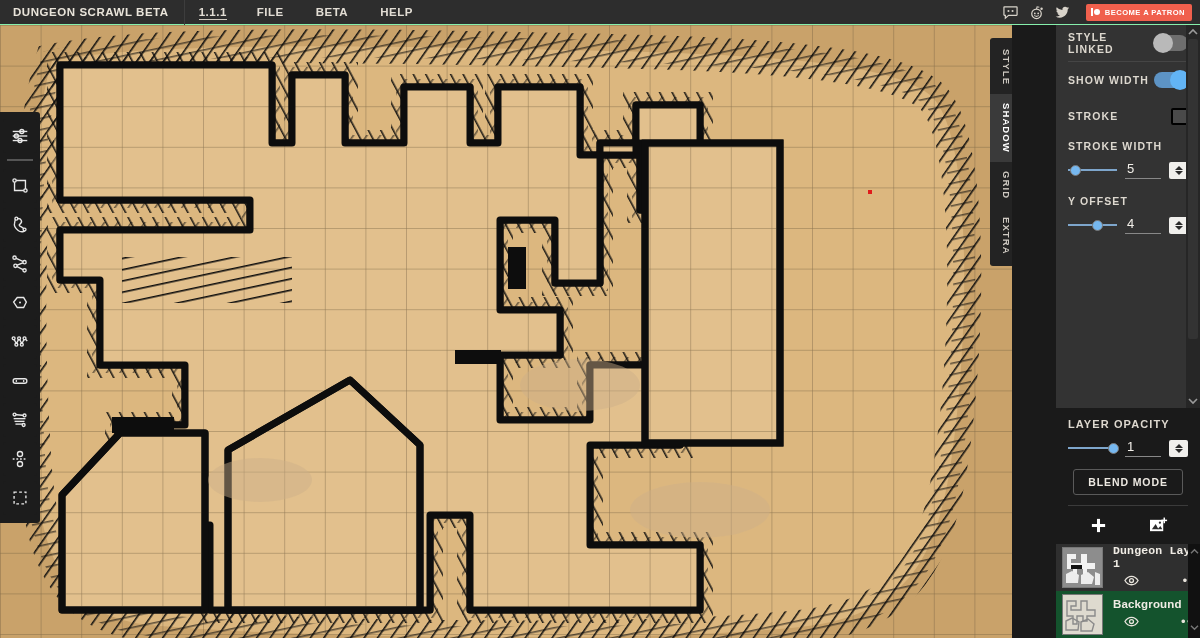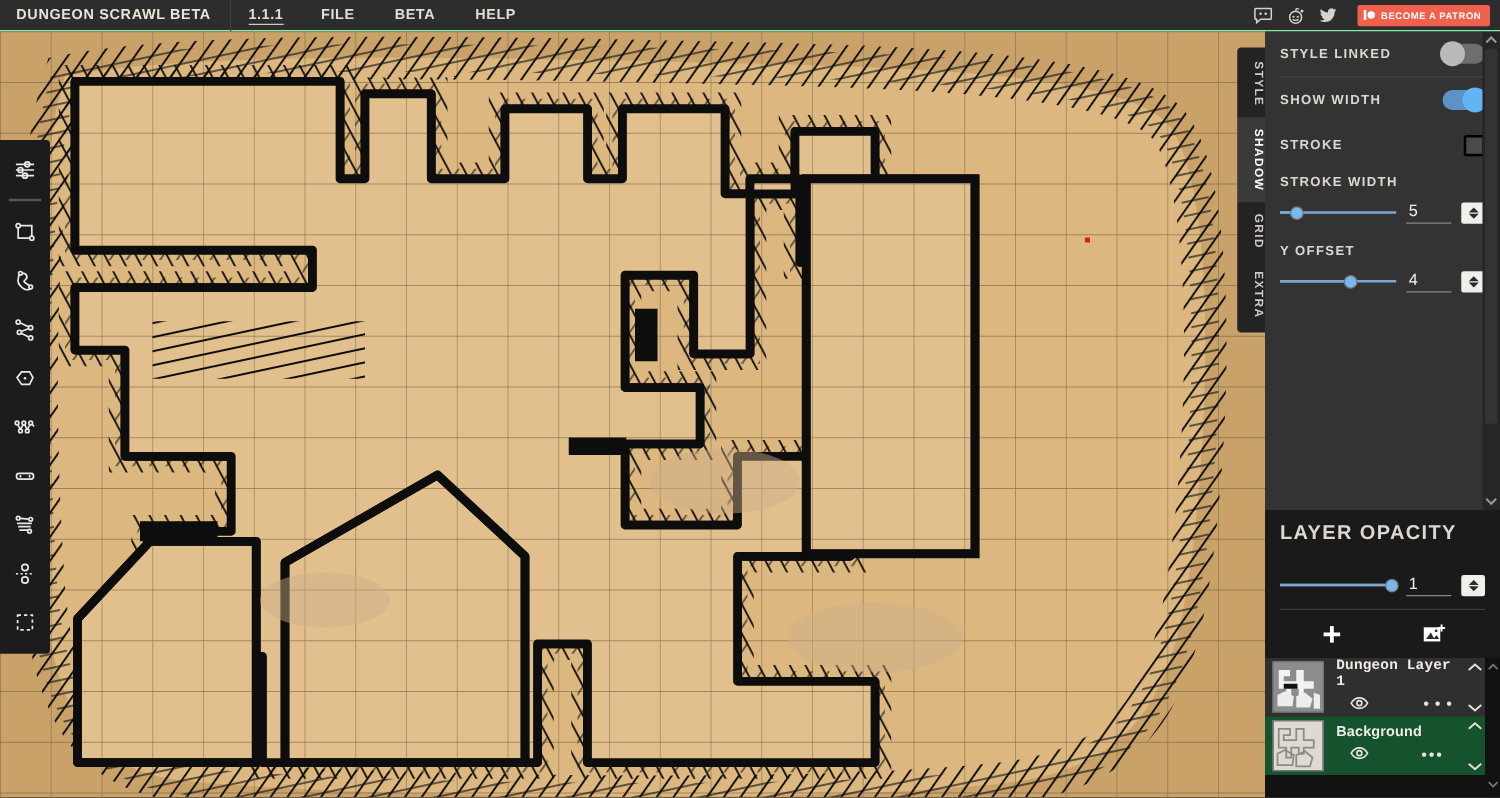--- a/index.html
+++ b/index.html
@@ -95,21 +95,21 @@
     color: #cfcac2; font-size: 9.5px; letter-spacing: 1.1px; font-weight: 700;
     padding: 9px 0; text-align: center; cursor: pointer;
     background: #232323;
   }
   .vtab.active { background: #3a3a3a; color: #ffffff; }
 
   
   #rightpanel {
     position: absolute; right: 0; top: 25px;
     width: 188px; height: 613px; background: #1a1a1a;
-    z-index: 50; display: flex; flex-direction: column;
+    z-index: 50; display: flex; flex-direction: column; padding-left: 44px;
   }
   #scrollregion {
     position: relative;
     height: 383px; background: #333333;
     overflow: hidden;
   }
   .scrollinner { padding: 0 12px 8px 12px; }
   .sb-track {
     position: absolute; right: 0; top: 0; width: 14px; height: 383px;
     background: #262626;
@@ -155,21 +155,21 @@
     width: 19px; height: 17px; background: #f0efec; border-radius: 2px;
     display:flex; flex-direction:column; align-items:center; justify-content:center;
     gap: 1px; cursor: pointer; flex: 0 0 auto;
   }
   .stepper i { display:block; width:0; height:0; border-left:4px solid transparent; border-right:4px solid transparent; }
   .stepper .up { border-bottom: 4px solid #2a2a2a; }
   .stepper .dn { border-top: 4px solid #2a2a2a; }
 
   
   #opacityblock { background: #1a1a1a; padding: 10px 12px 0 12px; }
-  #opacityblock .glabel { color:#ddd8cf; font-size:16px; letter-spacing:1.1px; font-weight:600; display:block; margin-bottom: 23px; }
+  #opacityblock .glabel { color:#ddd8cf; font-size:11px; letter-spacing:1.1px; font-weight:600; display:block; margin-bottom: 9px; }
   .blendwrap { display:flex; justify-content:center; padding: 2px 0 10px 0; }
   .blendbtn {
     color: #ece8e1; font-size: 10.5px; letter-spacing: .9px; font-weight: 600;
     border: 1px solid #5a5a5a; border-radius: 3px;
     padding: 6px 14px; cursor: pointer; background: #1a1a1a;
   }
   .addrow {
     display:flex; align-items:center; justify-content:space-around;
     border-top: 1px solid #3b3b3b; padding: 8px 0 8px 0;
   }
@@ -519,20 +519,23 @@
           <div class="track"></div>
             <div class="fill" style="width:100%"></div>
             <div class="thumb" style="left:calc(100% - 9px)"></div>
         </div>
         <div class="numbox">1</div>
         <div class="stepper">
             <i class="up"></i>
             <i class="dn"></i>
           </div>
       </div>
+      <div class="blendwrap">
+        <div class="blendbtn">BLEND MODE</div>
+      </div>
       <div class="addrow">
         <div class="addbtn">
           <svg width="17" height="17" viewBox="0 0 18 18">
             <rect x="7.4" y="2" width="3.2" height="14" fill="#fff" stroke="none"></rect>
             <rect x="2" y="7.4" width="14" height="3.2" fill="#fff" stroke="none"></rect>
           </svg>
         </div>
         <div class="addbtn">
           <svg width="19" height="17" viewBox="0 0 20 18">
             <rect x="1" y="3" width="14" height="12" fill="#fff" stroke="none"></rect>

